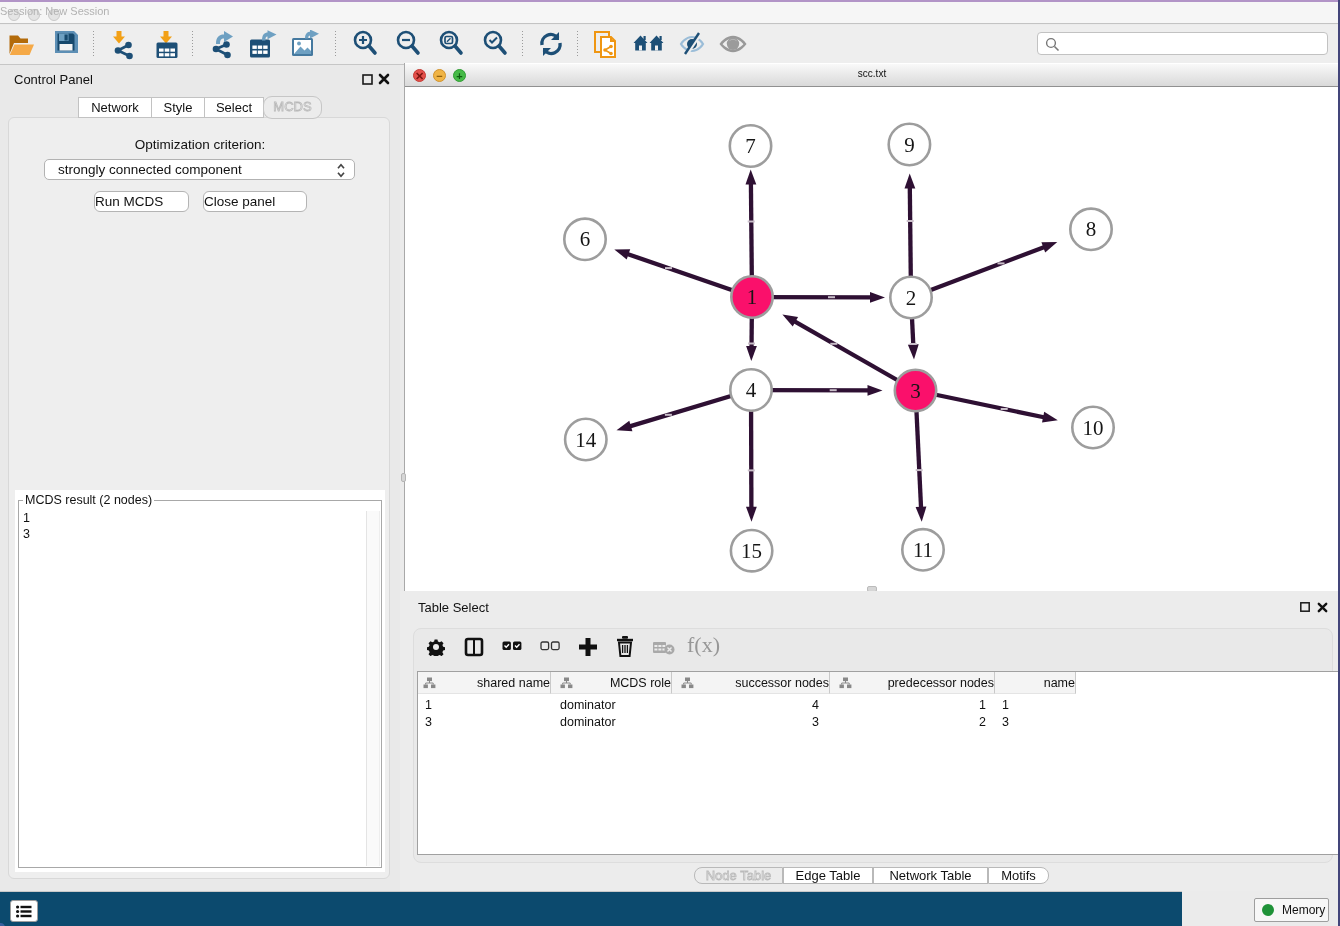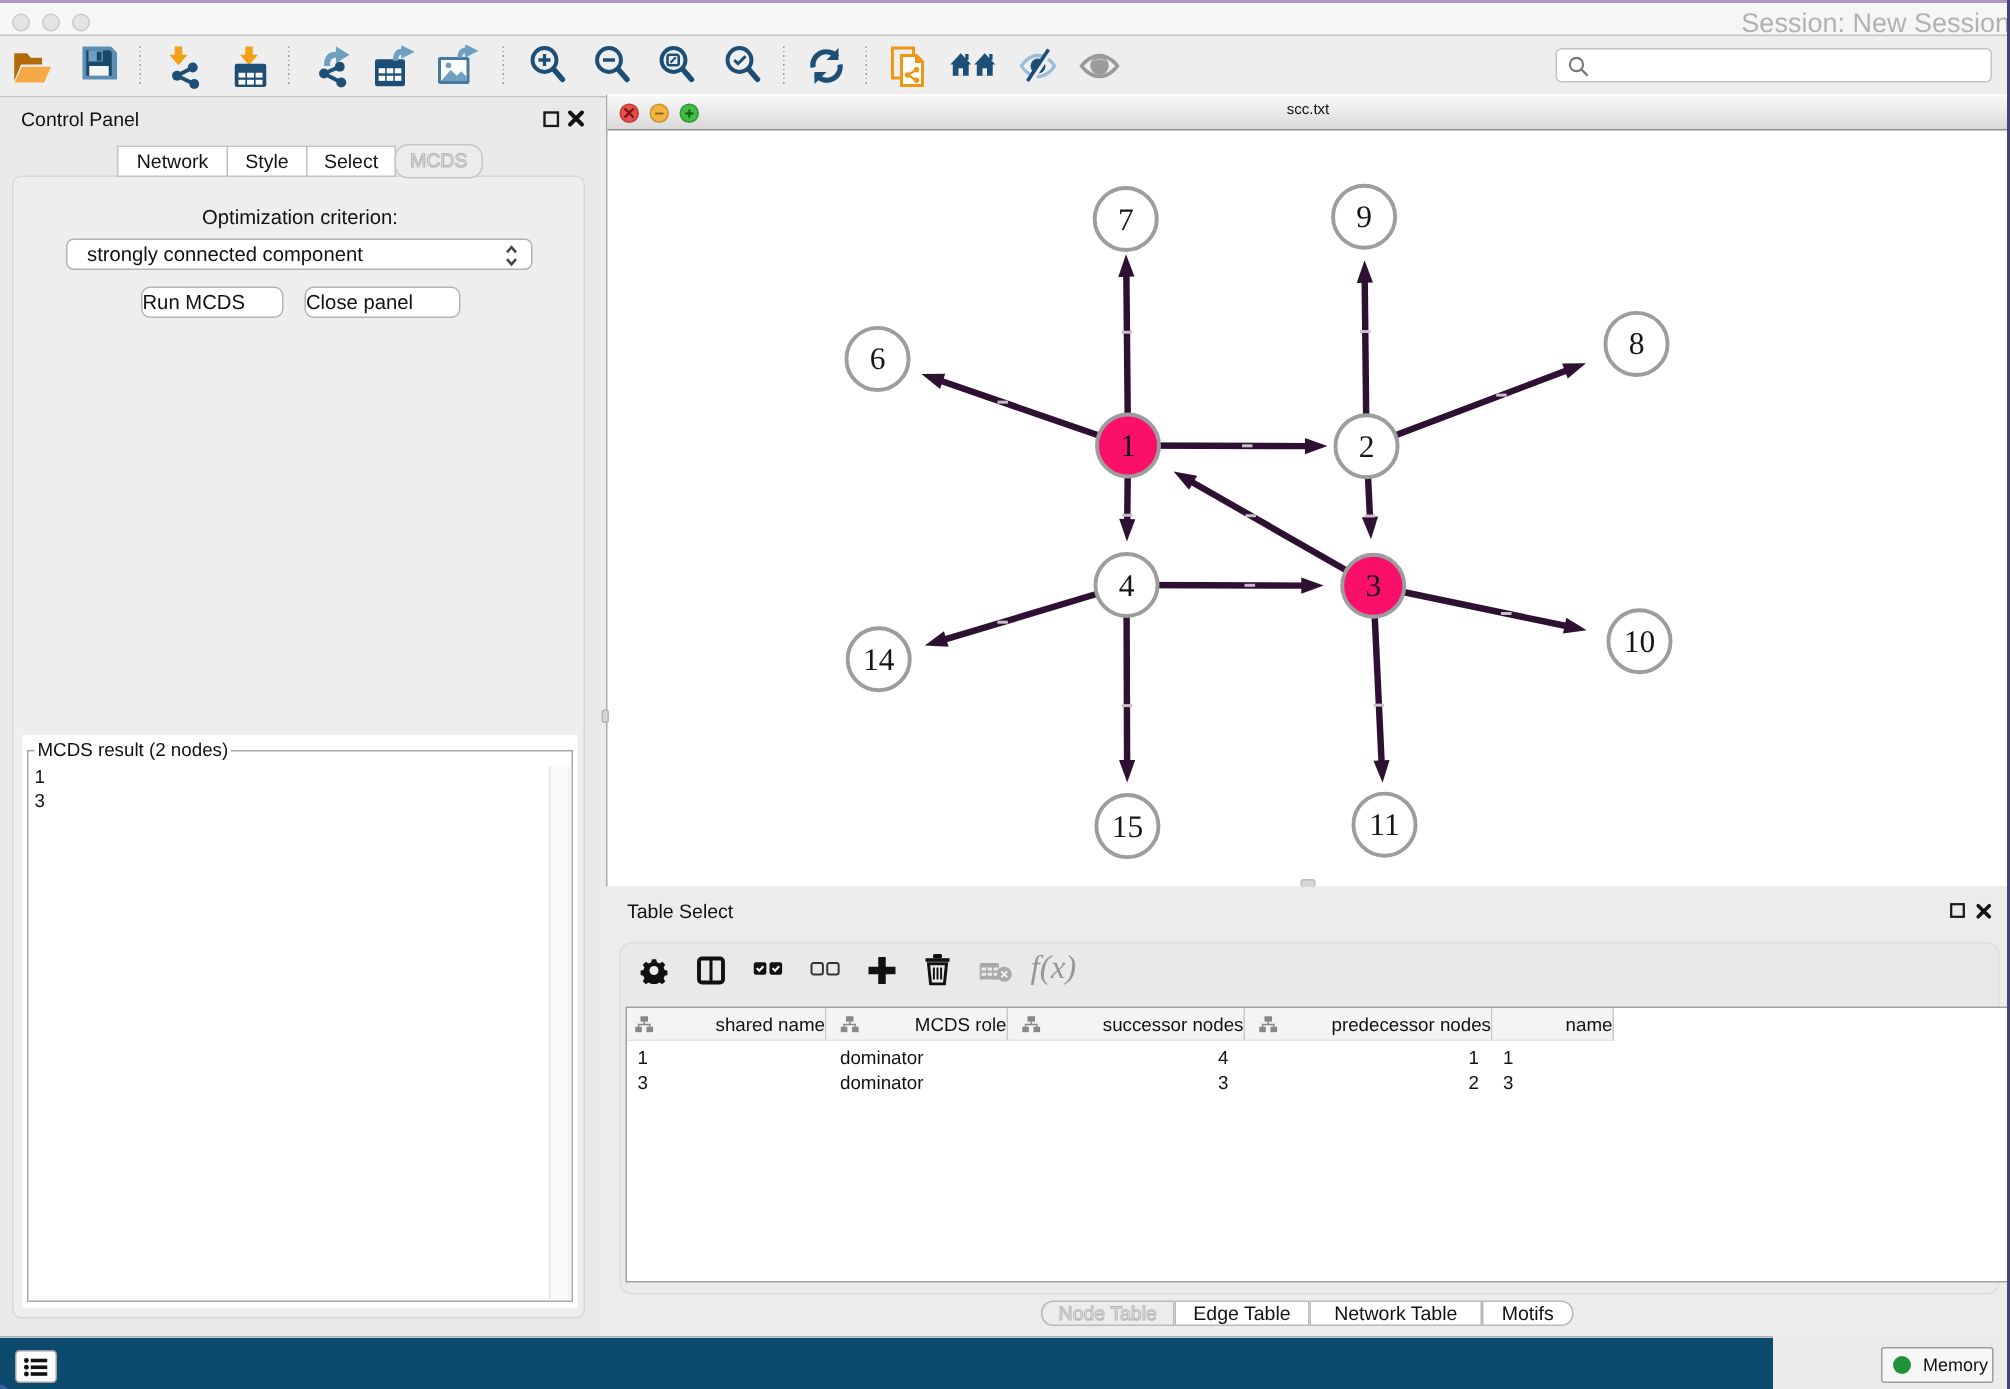--- a/index.html
+++ b/index.html
@@ -1,21 +1,21 @@
 <!DOCTYPE html>
 <html><head><meta charset="utf-8"><style>
 *{margin:0;padding:0;box-sizing:border-box}
 html,body{width:1340px;height:926px;overflow:hidden;font-family:"Liberation Sans",sans-serif;background:#ebebeb;position:relative}
 .abs{position:absolute}
 
 #topedge{left:0;top:0;width:1340px;height:2px;background:#b294c7}
 #rightedge{right:0;top:0;width:2px;height:926px;background:#43457a;z-index:99}
 #titlebar{left:0;top:2px;width:1340px;height:22px;background:#f6f6f6;border-bottom:1px solid #c3c3c3}
 .tl{position:absolute;top:7px;width:12px;height:12px;border-radius:50%;background:#e4e4e4;border:1px solid #c9c9c9}
-#wtitle{position:absolute;top:3px;left:0;width:100%;text-align:right;font-size:18px;color:#b2b2b2}
+#wtitle{position:absolute;top:3px;left:0;width:100%;text-align:left;font-size:11px;color:#b2b2b2}
 #toolbar{left:0;top:25px;width:1340px;height:40px;background:#eeeeee;border-bottom:1px solid #c6c6c6}
 .sep{position:absolute;top:6px;width:1px;height:26px;background-image:repeating-linear-gradient(#9b9b9b 0 1px,transparent 1px 3px)}
 .ticon{position:absolute;top:5px}
 #searchbox{position:absolute;left:1037px;top:7px;width:291px;height:23px;background:#fff;border:1px solid #c2c2c2;border-radius:4px}
 
 #cpanel{left:0;top:65px;width:400px;height:826px;background:#e9e9e9}
 #cphead{position:absolute;left:14px;top:7px;font-size:13px;color:#111}
 #cpcontent{position:absolute;left:8px;top:52px;width:382px;height:762px;background:#eeeeee;border:1px solid #d8d8d8;border-radius:6px}
 .tab{position:absolute;top:32px;height:21px;background:#fff;border:1px solid #c2c2c2;font-size:13px;text-align:center;line-height:19px;color:#111}
 #tabmcds{background:#ececec;color:#f4f4f4;-webkit-text-stroke:0.8px #b9b9b9;border-radius:9px;height:23px;top:31px;z-index:3;border-color:#c6c6c6}
@@ -332,21 +332,21 @@
         <rect x="1.4" y="4" width="3" height="2"></rect>
         <rect x="5.4" y="4" width="3" height="2"></rect>
         <rect x="9.4" y="4" width="3" height="2"></rect>
         <rect x="1.4" y="7.5" width="3" height="2"></rect>
         <rect x="5.4" y="7.5" width="3" height="2"></rect>
         <rect x="9.4" y="7.5" width="3" height="2"></rect>
       </g>
       <circle cx="16.5" cy="8.5" r="5" fill="#a9a9a9"></circle>
       <path d="M14.5 6.5l4 4M18.5 6.5l-4 4" stroke="#ececec" stroke-width="1.4"></path>
     </svg>
-  <div style="position:absolute;left:287px;top:41px;font-family:'Liberation Serif',serif;font-style:italic;font-size:22px;color:#979797">f(x)</div>
+  <div style="position:absolute;left:287px;top:41px;font-family:'Liberation Serif',serif;font-size:22px;color:#979797">f(x)</div>
 
   <div id="tbl">
     <div class="th" style="left:0;width:133px"><svg class="treei" width="13" height="12" viewBox="0 0 13 12" style="position:absolute;left:5px;top:5px">
           <rect x="4" y="0.5" width="5" height="3.6" fill="#888"></rect>
           <rect x="0.5" y="7.5" width="4.4" height="3.6" fill="#888"></rect>
           <rect x="8" y="7.5" width="4.4" height="3.6" fill="#888"></rect>
           <path d="M6.5 4v2M2.7 7.5V6h7.5v1.5" stroke="#888" fill="none"></path>
         </svg>shared name</div>
     <div class="th" style="left:133px;width:121px"><svg width="13" height="12" viewBox="0 0 13 12" style="position:absolute;left:9px;top:5px">
           <rect x="4" y="0.5" width="5" height="3.6" fill="#888"></rect>

